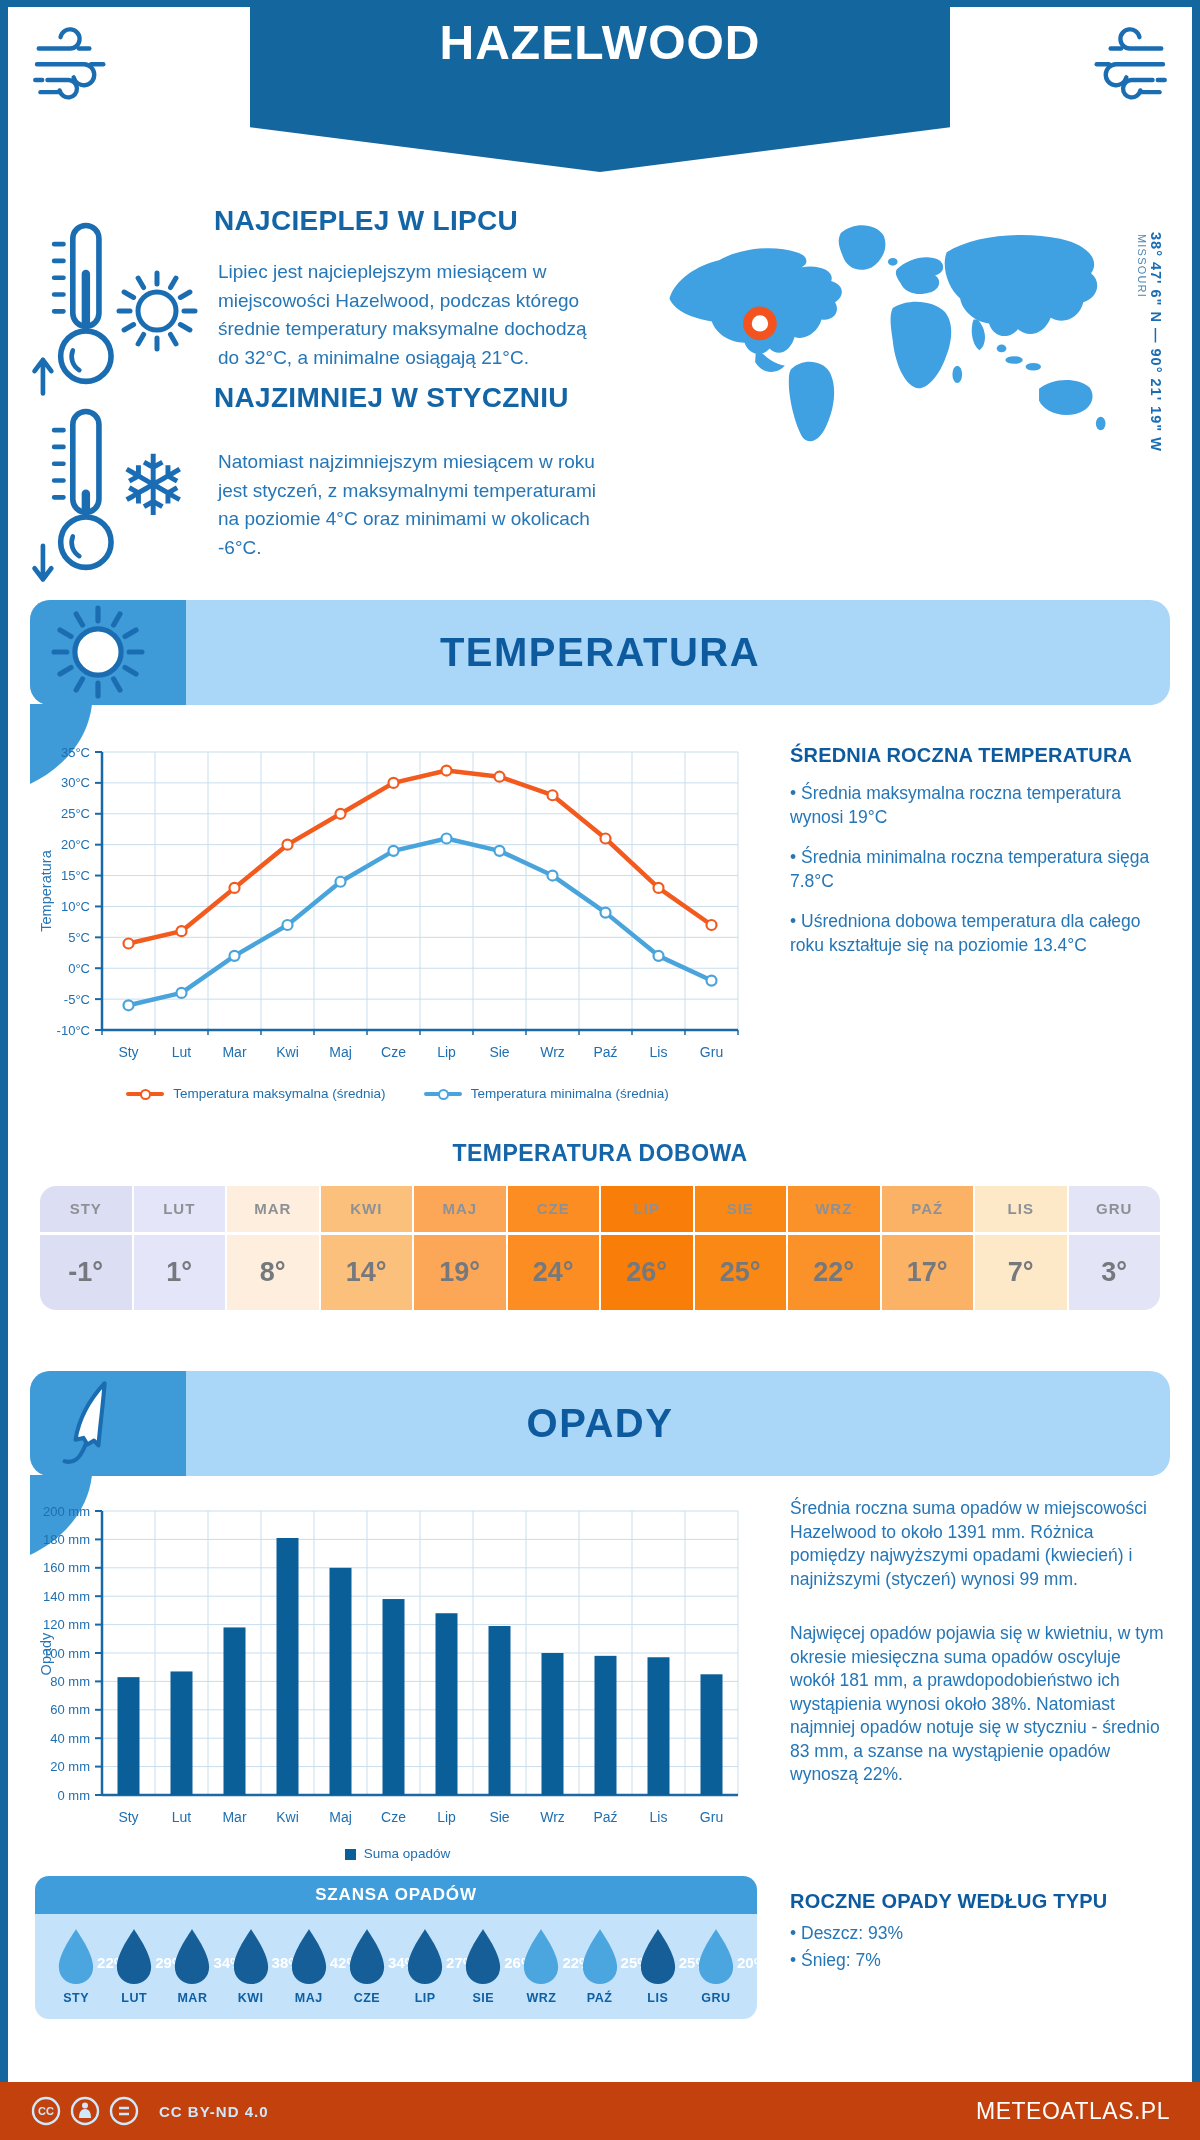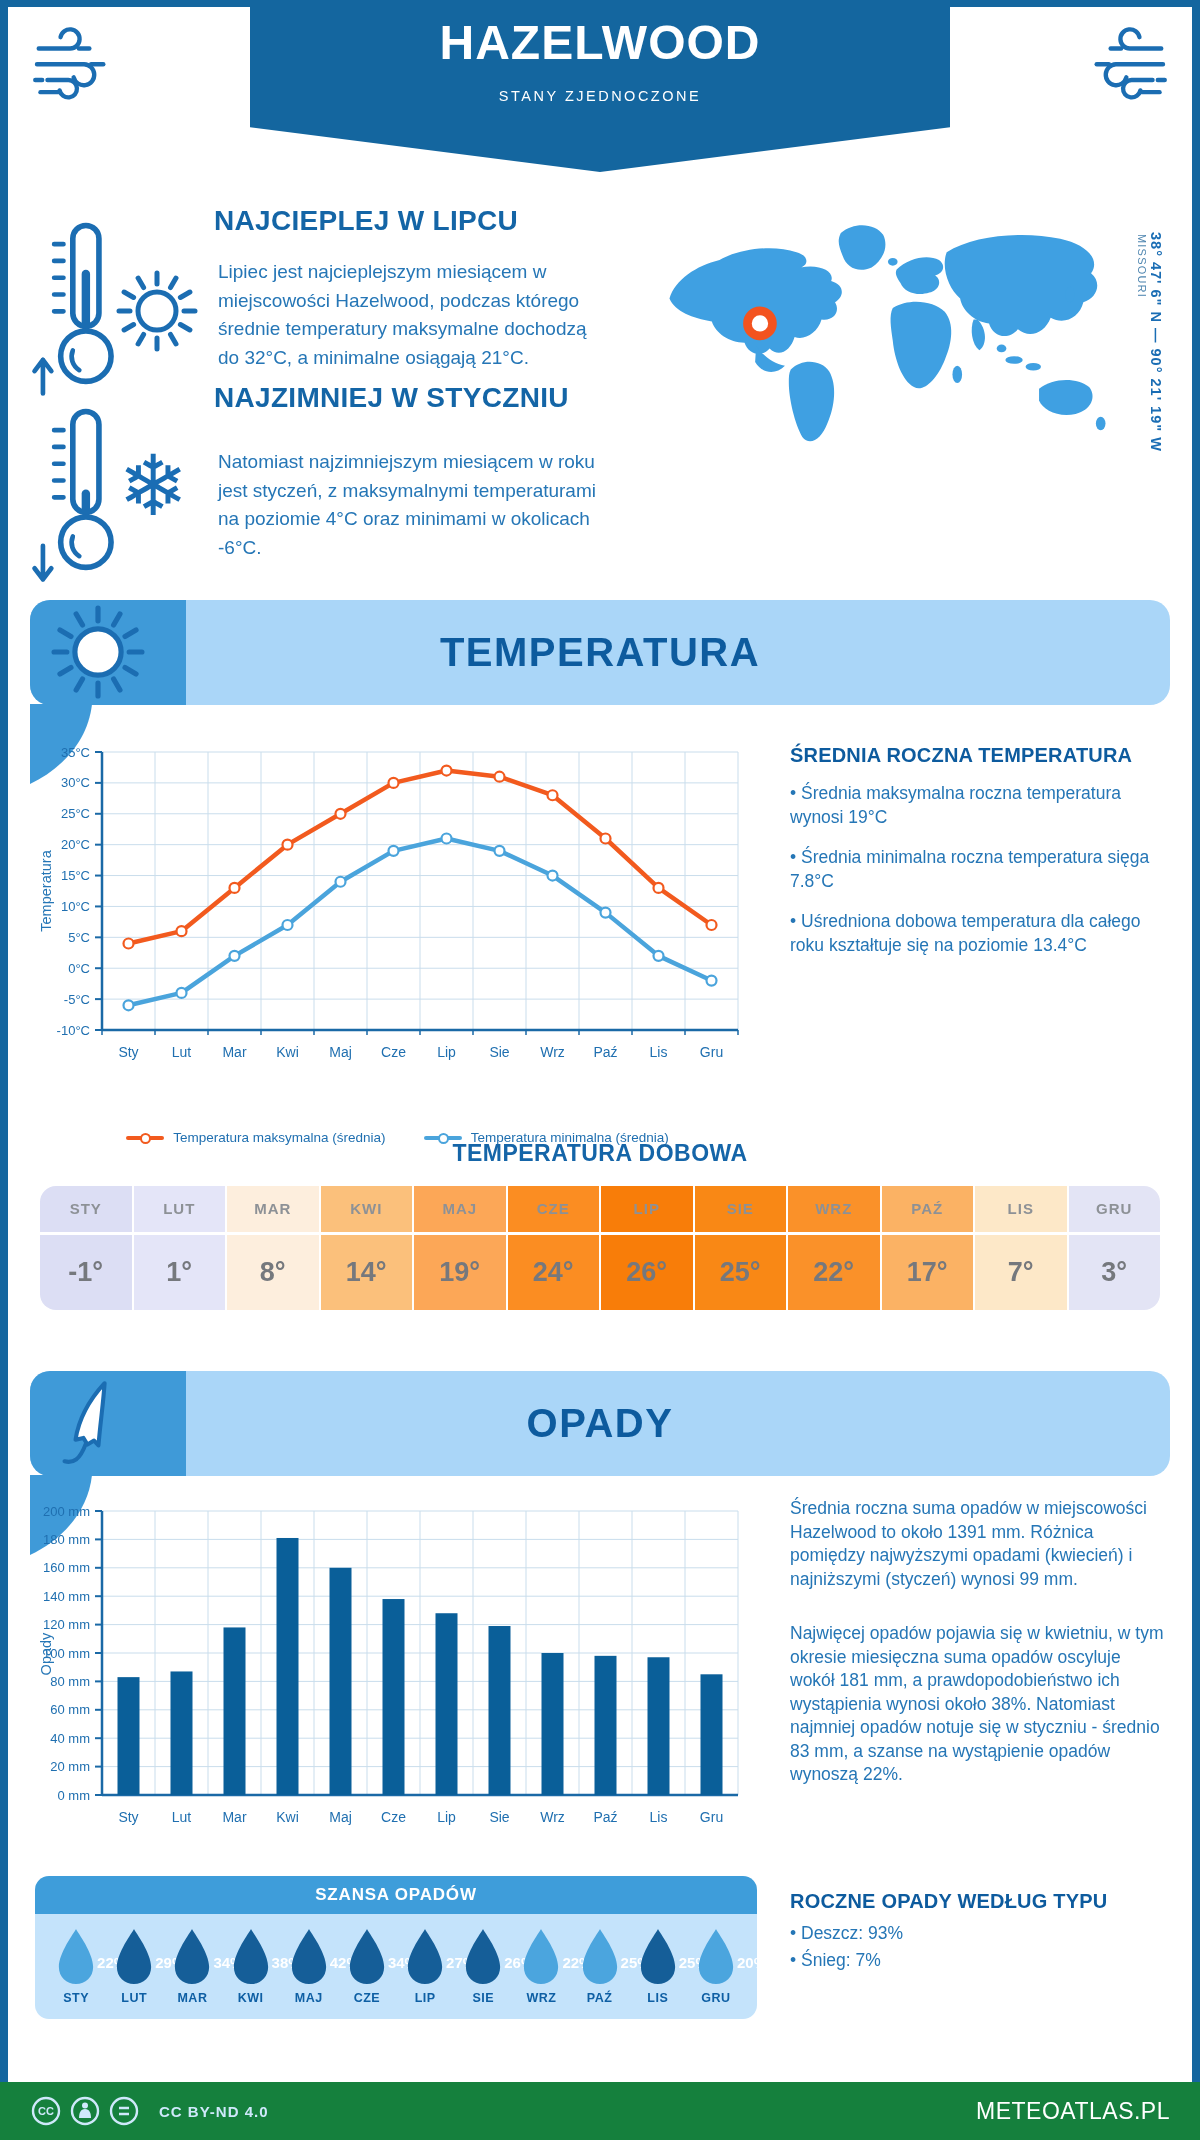--- a/index.html
+++ b/index.html
@@ -28,21 +28,21 @@
   .sec-accent{position:absolute;left:30px;width:156px;height:105px;background:#3f9ad8;border-radius:20px 0 0 20px;}
   .sec-title{position:absolute;left:0;width:1200px;text-align:center;font-size:40px;font-weight:bold;
     color:#0d5b9e;letter-spacing:1.5px;}
   
   svg text{font-family:"Liberation Sans",sans-serif;}
   .ytick{font-size:13px;fill:#1f6fb0;}
   .xtick{font-size:14px;fill:#1f6fb0;}
   .vlabel{position:absolute;width:120px;text-align:center;transform:rotate(-90deg);
     font-size:14.5px;color:#2576b6;}
   .legend{position:absolute;display:flex;justify-content:center;gap:38px;align-items:center;
-    font-size:13.5px;color:#1f6fb0;margin-top:44px;}
+    font-size:13.5px;color:#1f6fb0;}
   .lline{display:inline-block;width:38px;height:4px;border-radius:2px;background:var(--c);position:relative;
     margin-right:9px;vertical-align:middle;}
   .lline::after{content:'';position:absolute;left:14px;top:-3.5px;width:7px;height:7px;border:2px solid var(--c);
     background:#fff;border-radius:50%;}
   .lsq{display:inline-block;width:11px;height:11px;background:var(--c);margin-right:8px;vertical-align:middle;}
   
   .side-head{position:absolute;font-size:20px;font-weight:bold;color:#0d5b9e;letter-spacing:.2px;}
   .side-text{position:absolute;width:378px;font-size:17.5px;line-height:23.5px;color:#2576b6;}
   .bullet{margin:0 0 17px 0;}
   
@@ -59,41 +59,40 @@
   .rc-head{height:38px;line-height:38px;background:#3e9dda;border-radius:14px 14px 0 0;text-align:center;
     color:#fff;font-weight:bold;font-size:17px;letter-spacing:.8px;}
   .rc-body{background:#c4e3fb;border-radius:0 0 14px 14px;display:flex;padding:13px 12px 14px 12px;}
   .drop-item{flex:1;text-align:center;}
   .drop-wrap{position:relative;width:46px;height:59px;margin:0 auto;}
   .drop-item svg path{fill:var(--drop,#4ba5de);}
   .drop-val{position:absolute;left:0;top:27px;width:100%;text-align:center;color:#fff;
     font-size:15px;font-weight:bold;margin-left:36px;}
   .drop-month{margin-top:5px;font-size:12.5px;font-weight:bold;color:#0e5fa4;letter-spacing:.5px;}
   
-  .footer{position:absolute;left:0;top:2082px;width:1200px;height:58px;background:#15803d;
+  .footer{position:absolute;left:0;top:2082px;width:1200px;height:58px;background:#c2410c;
     display:flex;align-items:center;justify-content:space-between;padding:0 30px;box-sizing:border-box;}
   .fl{display:flex;align-items:center;gap:7px;}
   .lic{margin-left:12px;font-size:15px;font-weight:bold;color:#cfe8fb;letter-spacing:1px;}
   .site{font-size:23px;font-weight:normal;color:#fff;letter-spacing:.5px;}
   .cc-ic{stroke:#cfe8fb;fill:none;stroke-width:2.4;}
   .cc-fill{fill:#cfe8fb;stroke:none;}
   .cc-txt{font-size:11px;font-weight:bold;fill:#cfe8fb;}
 </style>
 </head>
 <body>
 
 <div id="page">
 
   <div class="edge" style="left:0;top:0;width:8px;height:2140px;"></div>
   <div class="edge" style="left:1192px;top:0;width:8px;height:2140px;"></div>
   <div class="edge" style="left:0;top:0;width:1200px;height:7px;"></div>
 
   <div class="banner-chevron">
     <div class="hz-title">HAZELWOOD</div>
-    <div class="hz-sub">STANY ZJEDNOCZONE</div>
   </div>
   <svg class="abs" style="left:30px;top:22px" width="96" height="88" viewBox="0 0 110 100">
     <g class="icon-stroke" stroke-width="5">
       <path d="M10 30 h36 a11 11 0 1 0 -11 -13"></path>
         <path d="M56 30 h12"></path>
       <path d="M8 48 h54 a12 12 0 1 1 -12 15"></path>
         <path d="M70 48 h14"></path>
       <path d="M20 66 h24 a10 10 0 1 1 -10 12"></path>
         <path d="M6 66 h8"></path>
         <path d="M12 80 h22"></path>

